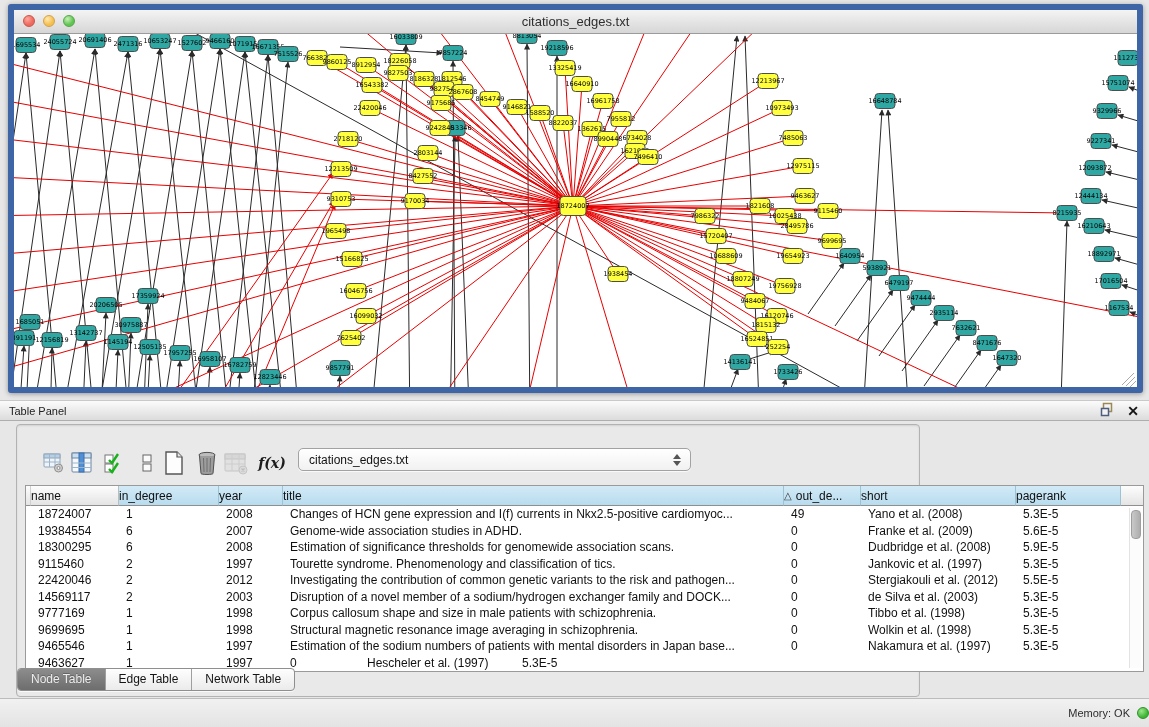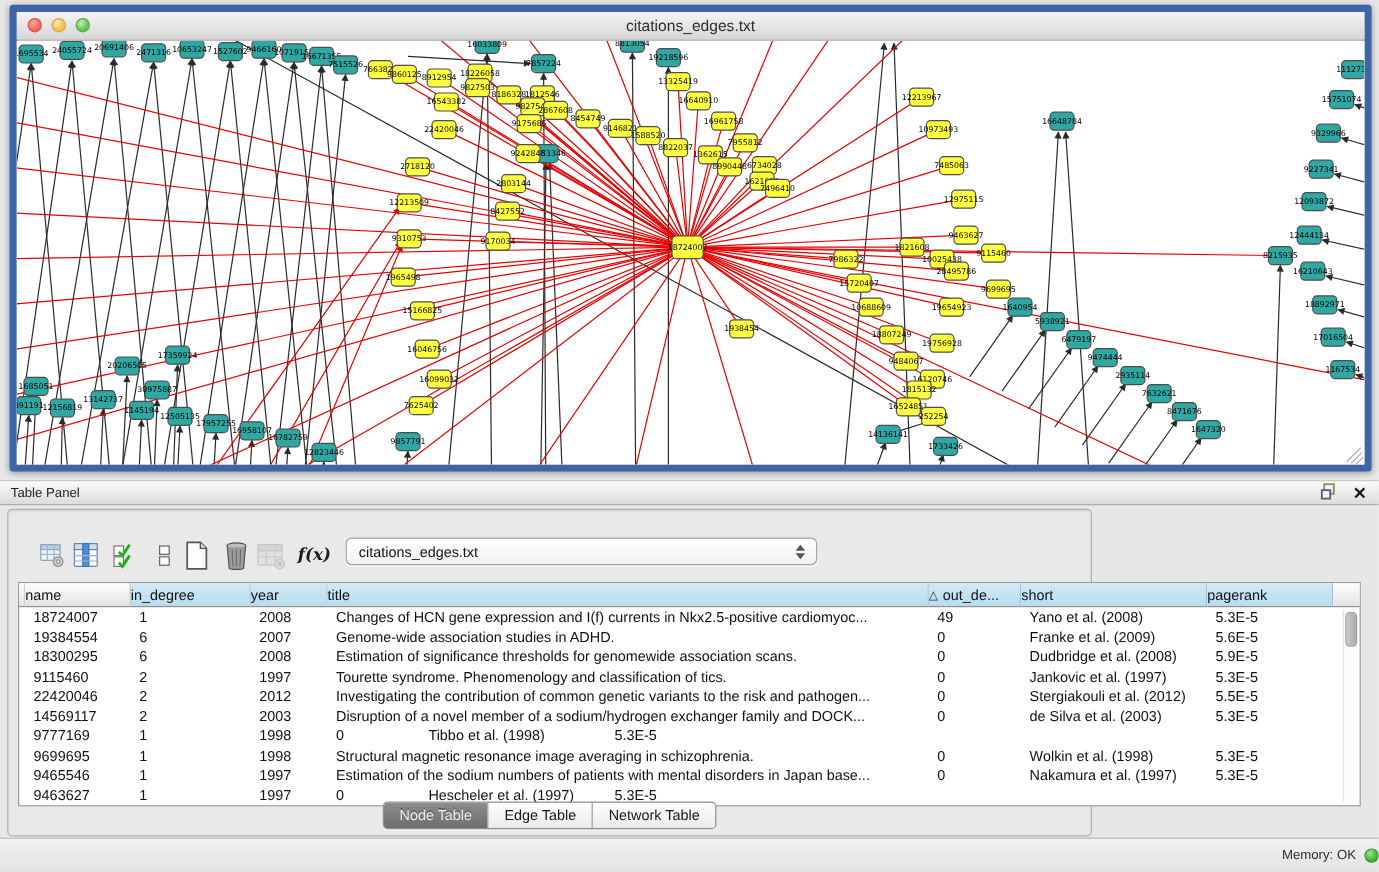--- a/index.html
+++ b/index.html
@@ -22,21 +22,21 @@
   .grip line{stroke:#aaa;stroke-width:1}
 
   
   .panel-hdr{position:absolute;left:0;top:400px;width:100%;height:21px;box-sizing:border-box;
     background:linear-gradient(#fbfbfb,#dcdcdc);border-top:1px solid #c9c9c9;border-bottom:1px solid #aeaeae;
     display:flex;align-items:center}
   .panel-title{font-size:11px;color:#222;padding-left:9px}
   .panel-hdr-btns{position:absolute;right:10px;top:1px;display:flex;align-items:center;gap:12px;height:19px}
   .close-x{font-size:14px;font-weight:bold;color:#141414;line-height:19px}
 
-  .panel-body{position:absolute;left:6px;top:424px;width:904px;height:273px;box-sizing:border-box;
+  .panel-body{position:absolute;left:16px;top:424px;width:904px;height:273px;box-sizing:border-box;
     background:#e9e9e9;border:1px solid #b2b2b2;border-radius:4px;box-shadow:inset 0 1px 2px rgba(0,0,0,.10)}
 
   .tb-icon{position:absolute;top:25px;width:26px;height:26px;display:flex;align-items:center;justify-content:center}
   .fx{font-family:"DejaVu Serif",serif;font-style:italic;font-weight:bold;font-size:14px;color:#1c1c1c}
 
   .combo{position:absolute;left:281px;top:23px;width:393px;height:23px;box-sizing:border-box;
     border:1px solid #a2a2a2;border-radius:5px;background:linear-gradient(#ffffff,#f1f1f1);
     display:flex;align-items:center;box-shadow:0 1px 1px rgba(255,255,255,.8)}
   .combo-text{font-size:12px;color:#111;padding-left:10px;flex:1}
   .spinner{width:14px;margin-right:6px;display:flex;flex-direction:column;align-items:center;gap:2px}
@@ -53,21 +53,21 @@
     font-size:12px;color:#101010;background:linear-gradient(#d2eaf7,#b8dcee);
     border-right:1px solid #9cc2d4;border-bottom:1px solid #8f8f8f}
   .th.plain{background:linear-gradient(#fdfdfd,#e4e4e4);border-right:1px solid #bdbdbd}
   .th .sort{margin-right:4px;font-size:10px;color:#333}
   .gut-h{background:linear-gradient(#fdfdfd,#e4e4e4);border-bottom:1px solid #8f8f8f;border-right:1px solid #d0d0d0}
   .trow{height:16.5px}
   .td{box-sizing:border-box;font-size:12px;color:#111;padding-left:8px;white-space:nowrap;overflow:hidden;line-height:16.5px}
   .vscroll{position:absolute;right:2px;top:22px;width:11px;height:160px;background:#fcfcfc;border-left:1px solid #e3e3e3}
   .vthumb{width:8px;height:27px;margin:2px auto 0;background:linear-gradient(90deg,#c9c9c9,#adadad);border-radius:4px;border:1px solid #9e9e9e}
 
-  .tabbar{position:absolute;left:0;right:0;bottom:5px;display:flex;justify-content:center}
+  .tabbar{position:absolute;left:0;right:0;bottom:5px;display:flex;justify-content:flex-start}
   .seg{display:flex;height:21px;border:1px solid #8f8f8f;border-radius:4px;overflow:hidden;
     background:linear-gradient(#fefefe,#ebebeb);box-shadow:0 1px 0 rgba(255,255,255,.7)}
   .seg-item{padding:0 13px;font-size:12px;line-height:21px;color:#151515;border-left:1px solid #9f9f9f}
   .seg-item:first-child{border-left:none}
   .seg-item.active{background:linear-gradient(#8d8d8d,#6d6d6d);color:#ececec;text-shadow:0 -1px 0 rgba(0,0,0,.25)}
 
   .statusbar{position:absolute;left:0;top:698px;width:100%;height:29px;box-sizing:border-box;
     background:linear-gradient(#f1f1f1,#e3e3e3);border-top:1px solid #bcbcbc;
     display:flex;align-items:center;justify-content:flex-end;padding-right:0;gap:7px}
   .mem-label{font-size:11px;color:#2c2c2c}
@@ -881,20 +881,21 @@
           <div class="td c3">Disruption of a novel member of a sodium/hydrogen exchanger family and DOCK...</div>
           <div class="td c4">0</div>
           <div class="td c5">de Silva et al. (2003)</div>
           <div class="td c6">5.3E-5</div>
         </div>
         <div class="trow">
           <div class="c-gutter"></div>
           <div class="td c0">9777169</div>
           <div class="td c1">1</div>
           <div class="td c2">1998</div>
+          <div class="td c3">Corpus callosum shape and size in male patients with schizophrenia.</div>
           <div class="td c4">0</div>
           <div class="td c5">Tibbo et al. (1998)</div>
           <div class="td c6">5.3E-5</div>
         </div>
         <div class="trow">
           <div class="c-gutter"></div>
           <div class="td c0">9699695</div>
           <div class="td c1">1</div>
           <div class="td c2">1998</div>
           <div class="td c3">Structural magnetic resonance image averaging in schizophrenia.</div>

